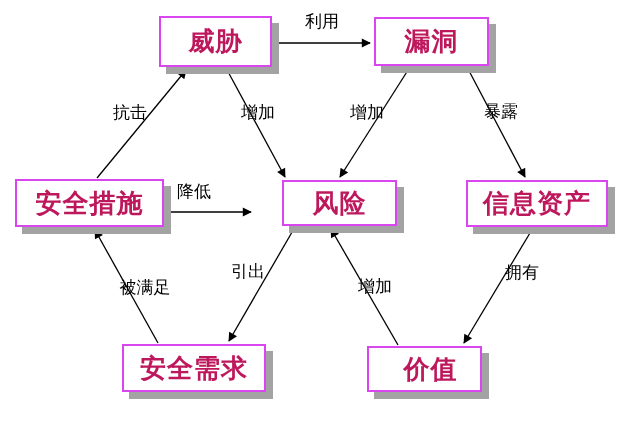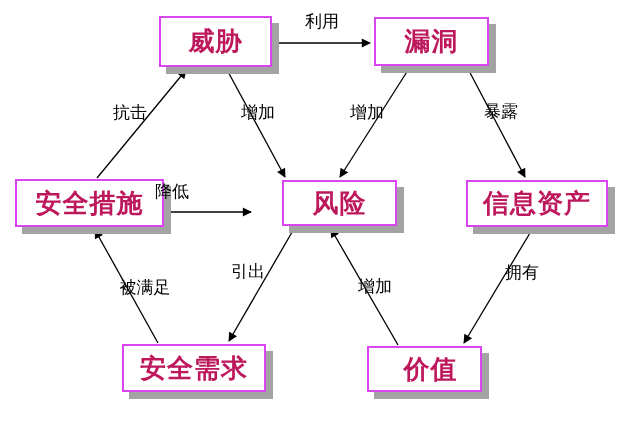--- a/index.html
+++ b/index.html
@@ -47,21 +47,21 @@
   #n-risk     { left: 254px; top: 180px; width: 115px; height: 46px; margin-left: 28px; }
   #n-assets   { left: 466px; top: 180px; width: 142px; height: 47px; }
   #n-reqs     { left: 122px; top: 344px; width: 144px; height: 48px; }
   #n-value    { left: 367px; top: 346px; width: 115px; height: 46px; padding-left: 12px; }
   
   #l-liyong   { left: 322px; top: 21px; }
   #l-kangji   { left: 130px; top: 112px; }
   #l-zengjia1 { left: 258px; top: 112px; }
   #l-zengjia2 { left: 367px; top: 112px; }
   #l-baolu    { left: 501px; top: 111px; }
-  #l-jiangdi  { left: 172px; top: 191px; }
+  #l-jiangdi  { left: 194px; top: 191px; }
   #l-beimanzu { left: 145px; top: 287px; }
   #l-yinchu   { left: 248px; top: 271px; }
   #l-zengjia3 { left: 375px; top: 286px; }
   #l-yongyou  { left: 498px; top: 272px; margin-left: 24px; }
 </style>
 </head>
 <body>
 
 <div class="canvas">
 

